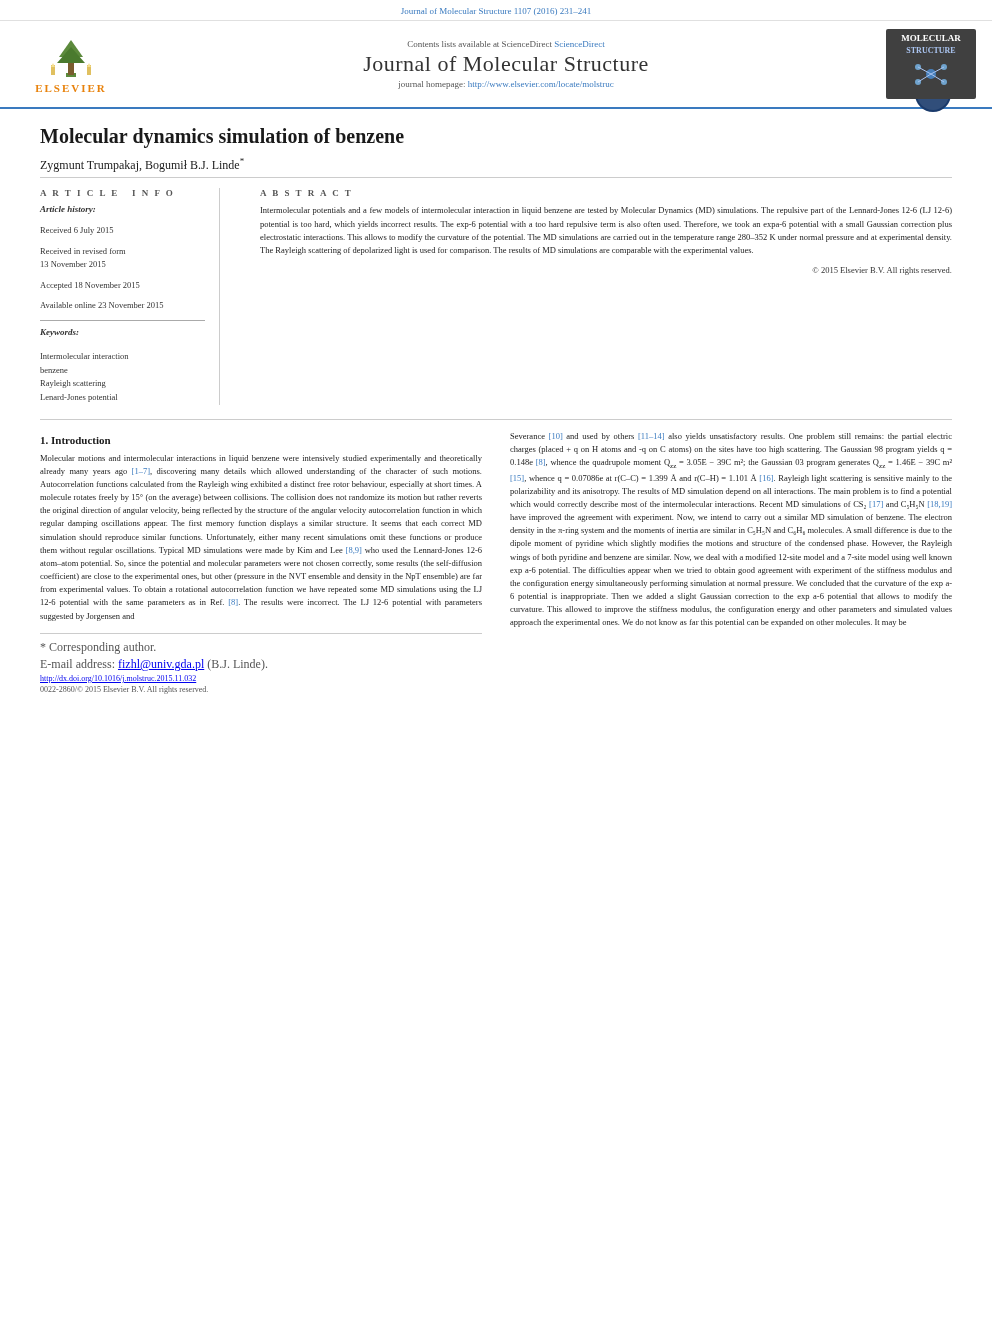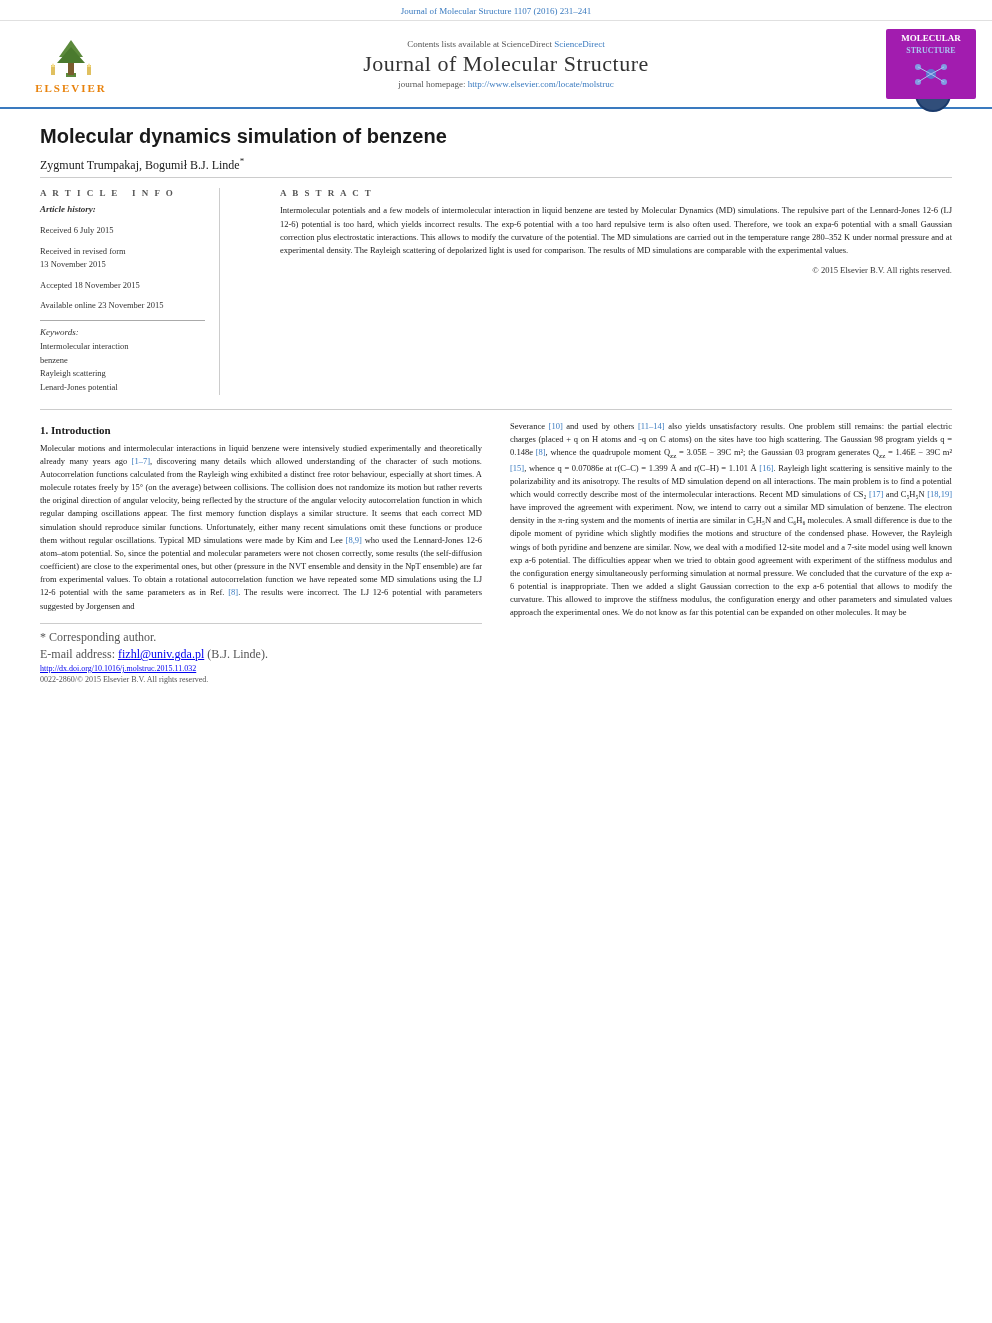--- a/index.html
+++ b/index.html
@@ -83,21 +83,21 @@
     .elsevier-logo .elsevier-text {
       font-size: 11px;
       color: #e8820c;
       font-weight: bold;
       letter-spacing: 2px;
       margin-top: 2px;
     }
 
     
     .mol-struct-logo {
-      background: #a21caf;
+      background: #404040;
       color: #fff;
       padding: 4px 6px;
       font-size: 8px;
       font-weight: bold;
       text-align: center;
       width: 92px;
       line-height: 1.3;
       border-radius: 2px;
     }
     .mol-struct-logo .logo-title {
@@ -110,21 +110,21 @@
     .article-body {
       padding: 16px 40px 16px 40px;
     }
 
     
     .article-title {
       font-size: 20px;
       font-weight: bold;
       color: #1a1a1a;
       margin-bottom: 8px;
-      font-family: Liberation Sans, sans-serif;
+      font-family: Liberation Serif, serif;
     }
 
     
     .authors {
       font-size: 12px;
       color: #1a1a1a;
       margin-bottom: 4px;
     }
     .authors sup {
       font-size: 9px;
@@ -141,21 +141,20 @@
     
     .crossmark {
       float: right;
       margin-top: -50px;
       margin-right: 0;
     }
 
     
     .two-col {
       display: flex;
-      gap: 20px;
       margin-bottom: 14px;
       border-top: 1px solid #ccc;
       padding-top: 10px;
     }
 
     .article-info-col {
       width: 180px;
       flex-shrink: 0;
       border-right: 1px solid #ccc;
       padding-right: 14px;
@@ -186,23 +185,23 @@
     .article-info-text {
       font-size: 8.5px;
       color: #333;
       line-height: 1.5;
       margin-bottom: 8px;
     }
 
     .keywords-title {
       font-size: 9px;
       font-style: italic;
-      font-weight: normal;
-      color: #333;
-      margin-bottom: 3px;
+      font-weight: bold;
+      color: #333;
+      margin-bottom: 13px;
     }
     .keywords-list {
       font-size: 8.5px;
       color: #333;
       line-height: 1.6;
     }
 
     .abstract-text {
       font-size: 8.5px;
       color: #1a1a1a;

